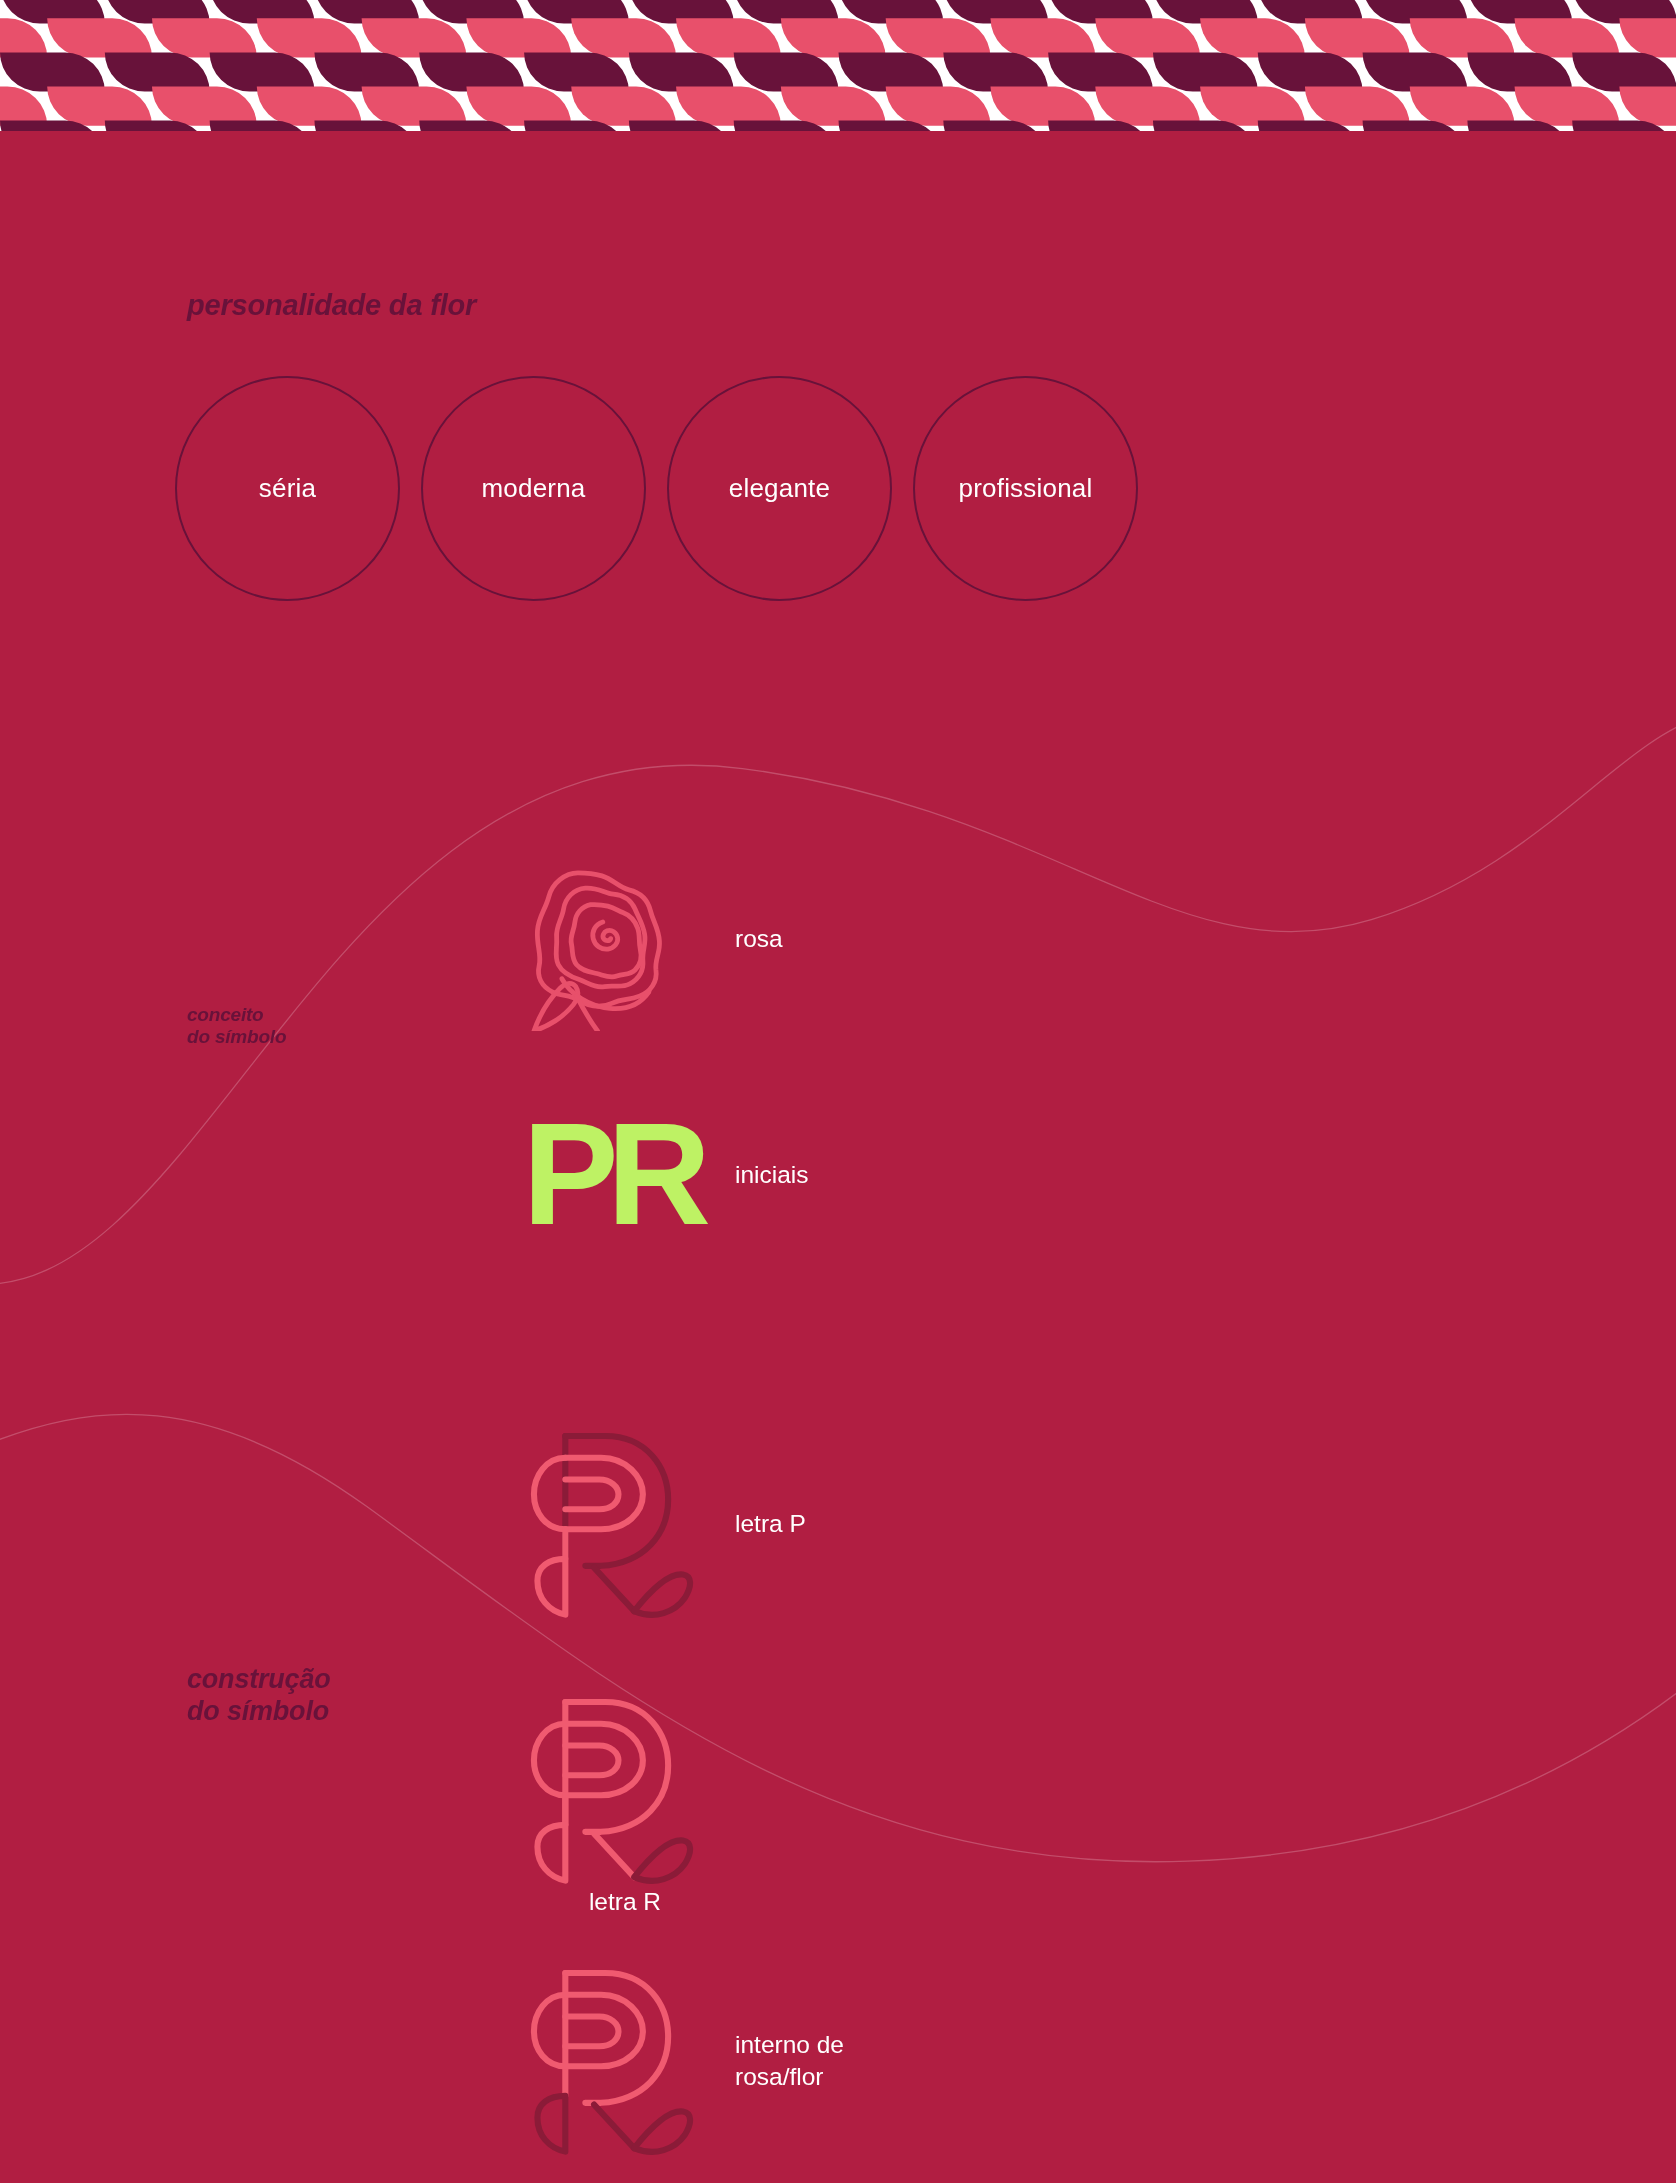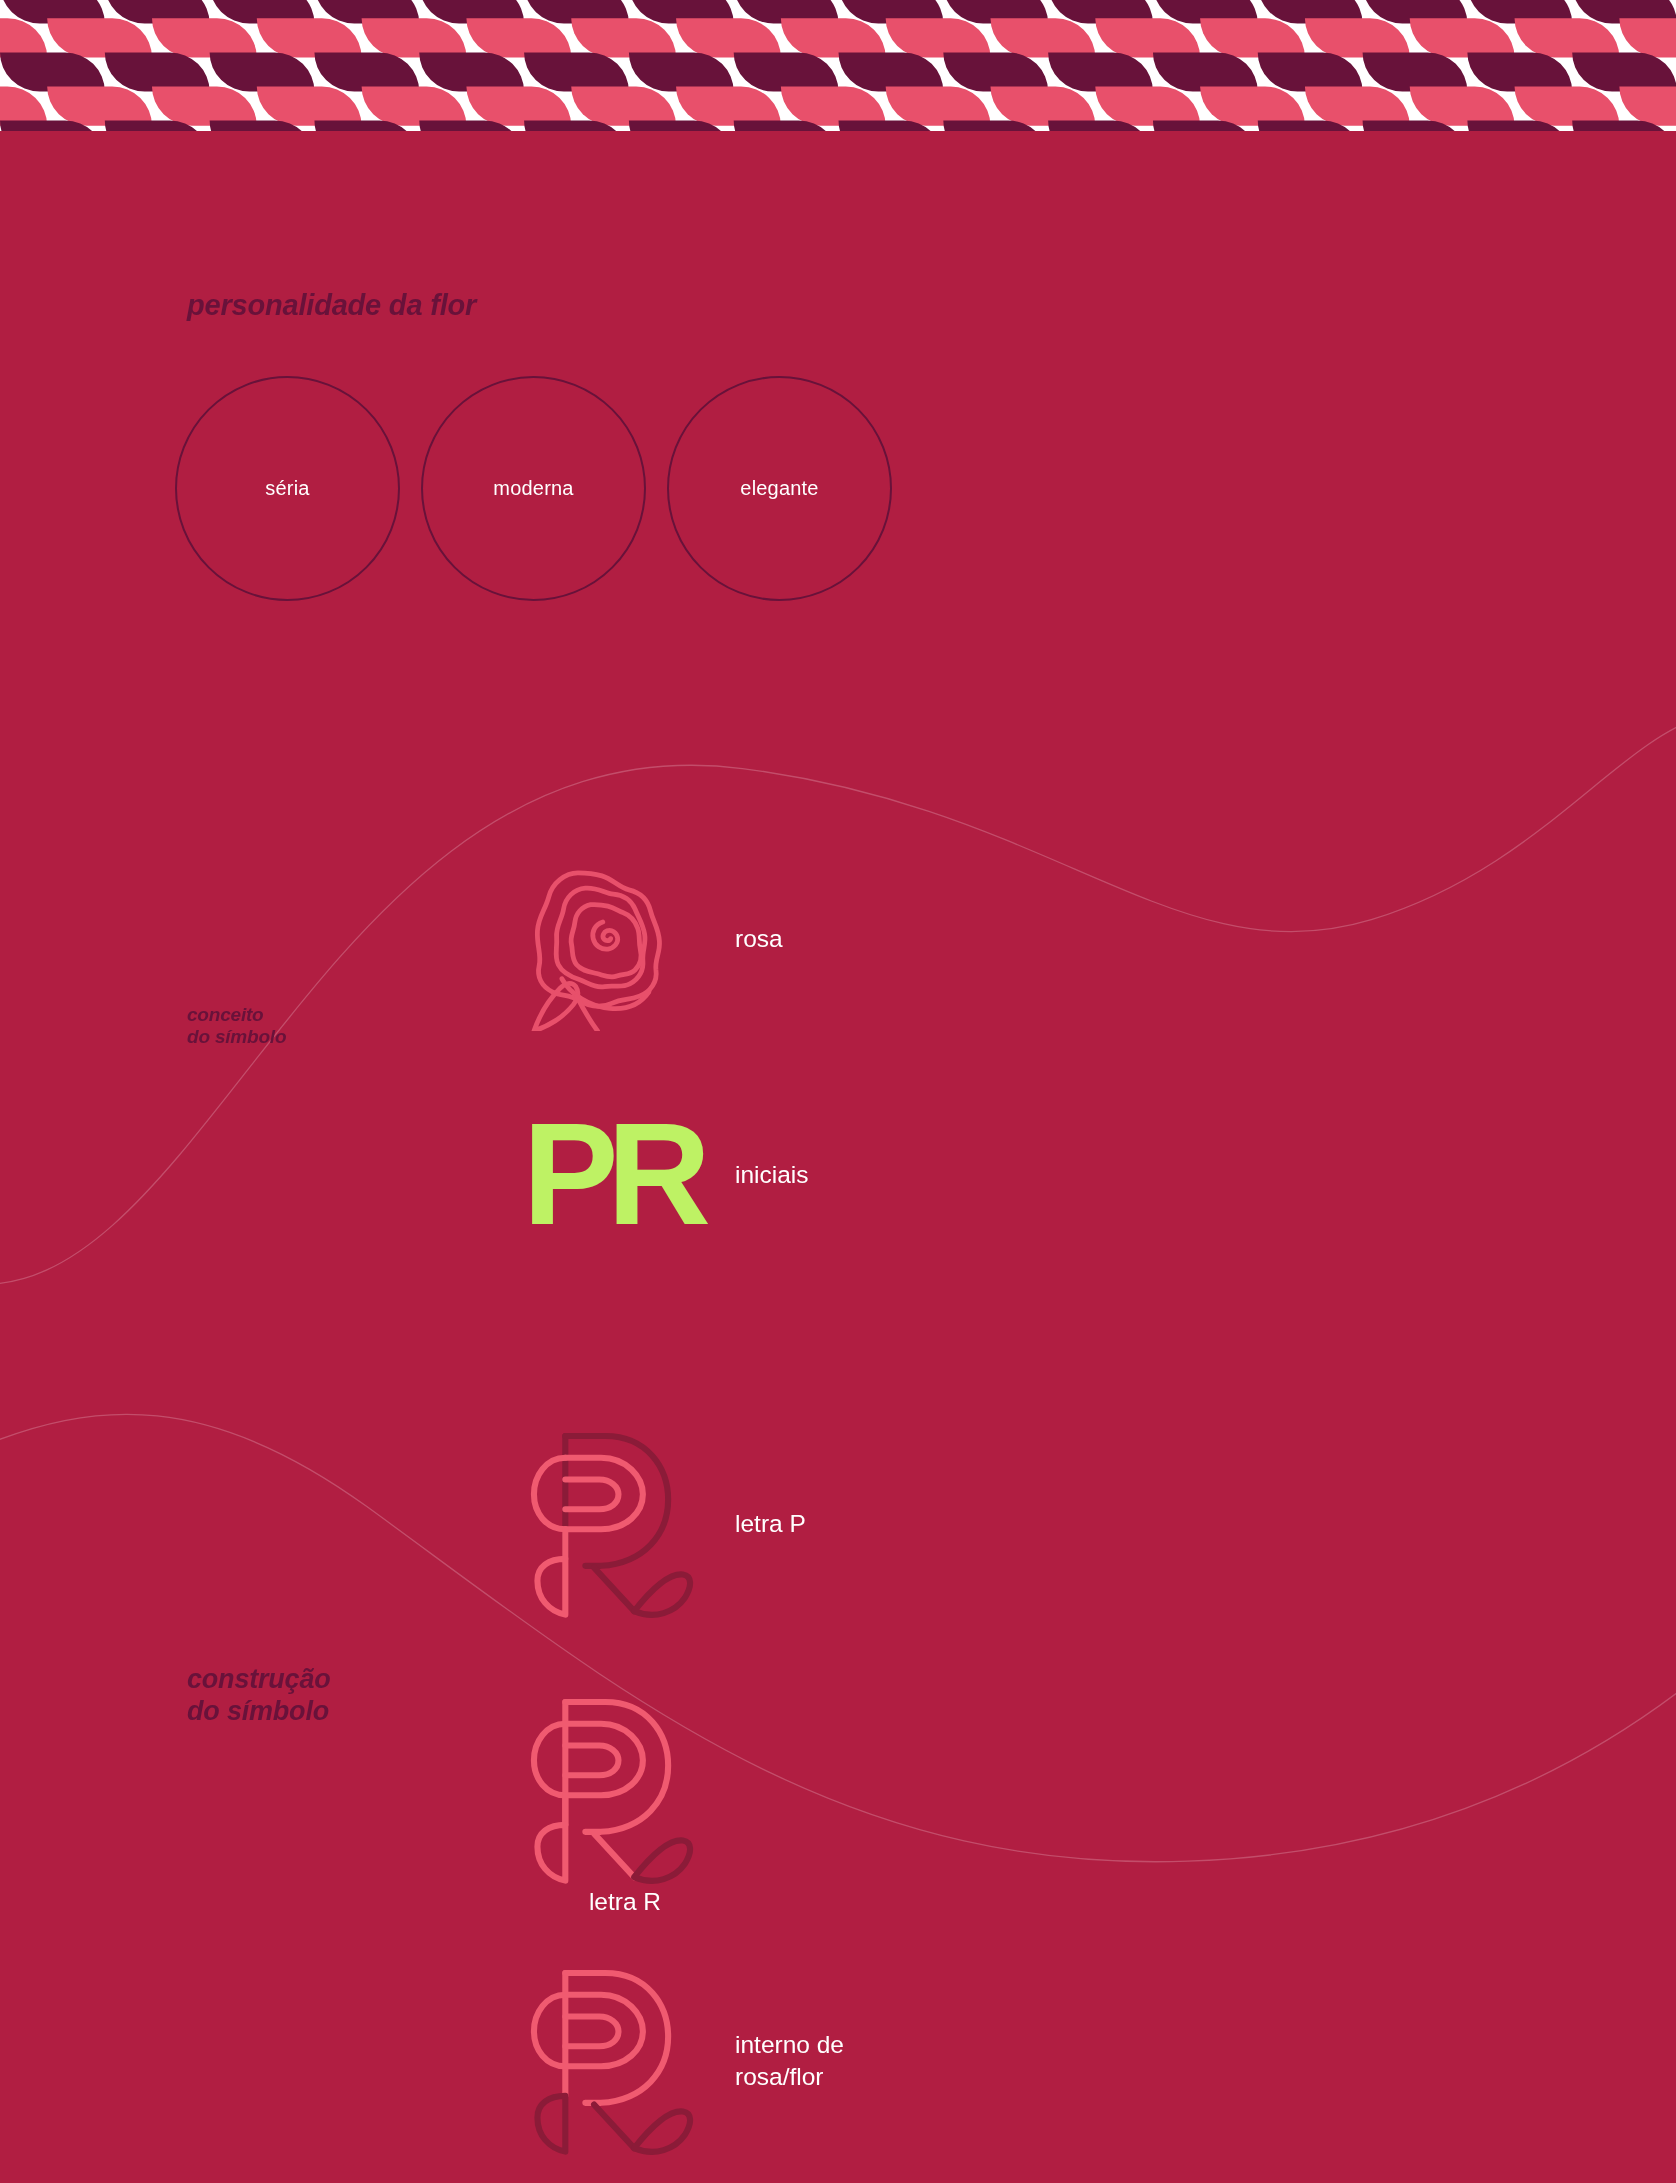--- a/index.html
+++ b/index.html
@@ -63,21 +63,21 @@
     width: 225px;
     height: 225px;
     border-radius: 50%;
     border: 2.2px solid #68123A;
     display: flex;
     align-items: center;
     justify-content: center;
   }
   .circle span {
     color: #ffffff;
-    font-size: 20px;
+    font-size: 26px;
     font-weight: 300;
     letter-spacing: 0.2px;
   }
 
   
   .item-row {
     position: absolute;
     display: flex;
     align-items: center;
   }
@@ -235,20 +235,23 @@
   <div class="circles-row">
     <div class="circle">
       <span>séria</span>
     </div>
     <div class="circle">
       <span>moderna</span>
     </div>
     <div class="circle">
       <span>elegante</span>
     </div>
+    <div class="circle">
+      <span>profissional</span>
+    </div>
   </div>
 
   <div class="section-title" style="left:187px; top:1004px; font-size:19px;">conceito
 do símbolo</div>
 
   <div class="item-row" style="left:515px; top:843px;">
     <div class="item-art">
       <svg width="183" height="183" viewBox="0 0 420 420">
         <g fill="none" stroke="#E8506B" stroke-width="11" stroke-linecap="round" stroke-linejoin="round">
 

